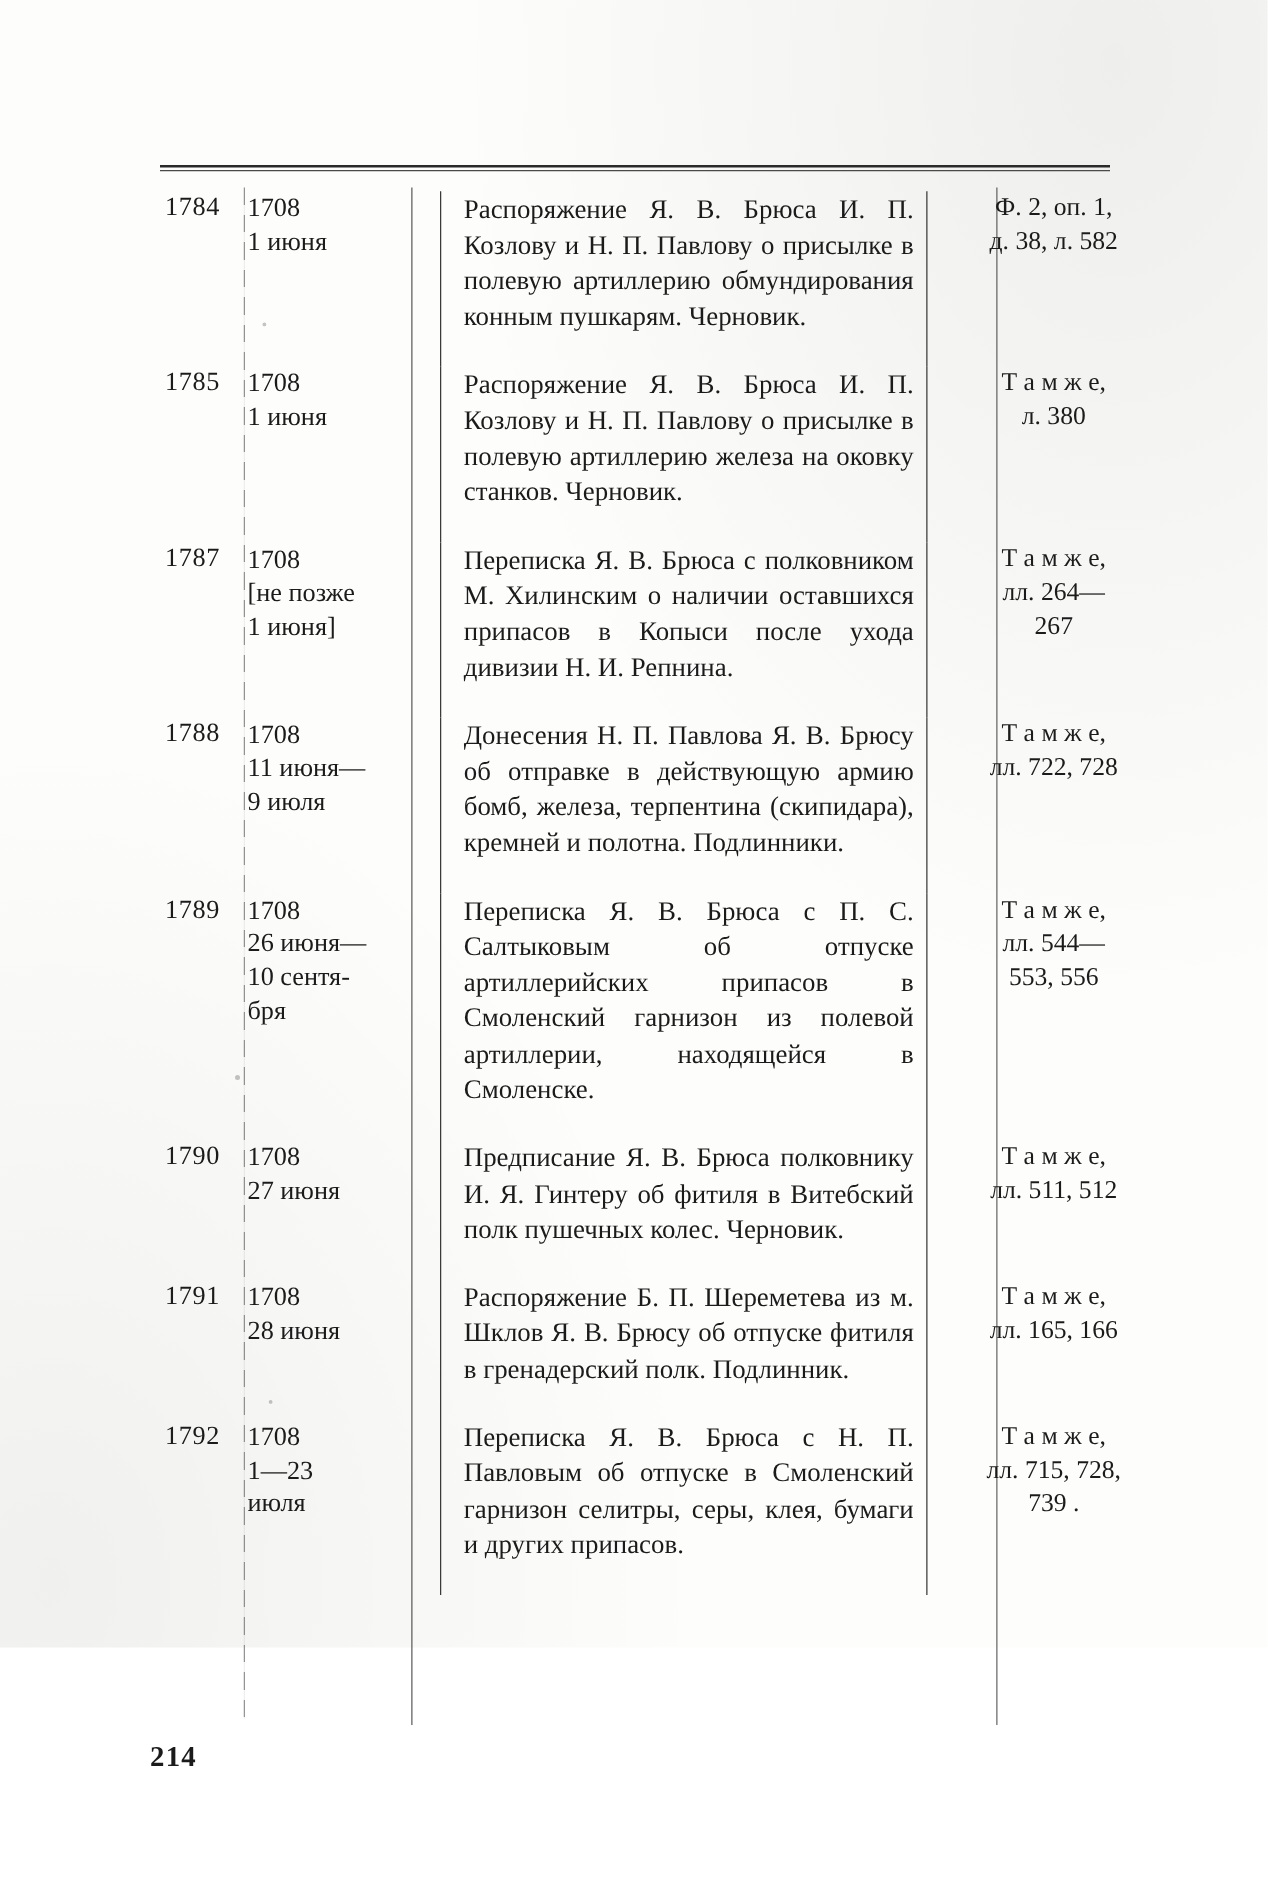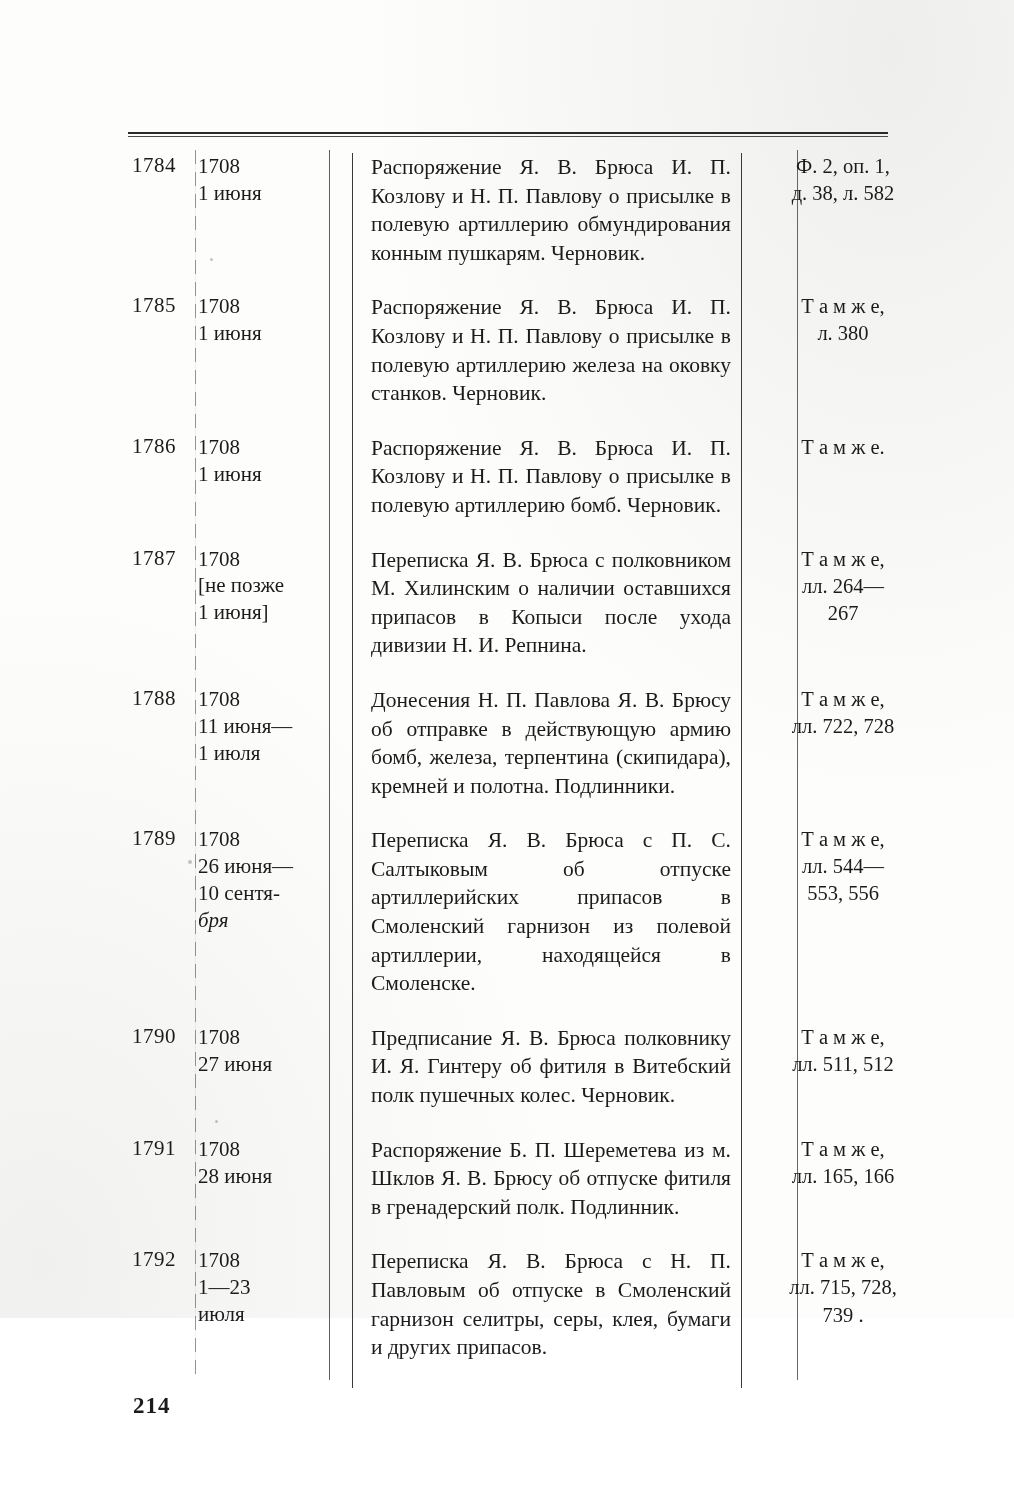--- a/index.html
+++ b/index.html
@@ -82,27 +82,27 @@
   .c-ref {
     width: 170px;
     font-size: 20.5px;
     line-height: 1.32;
     padding-left: 16px !important;
     text-align: center;
   }
   .date-l1 { display: block; }
   .date-l2 { display: block; }
   .date-l3 { display: block; }
-  .date-l4 { display: block; font-style: italic; }
+  .date-l4 { display: block; }
   .ref-l1 { display: block; }
   .ref-l2 { display: block; }
   .ref-l3 { display: block; }
   .folio {
     position: absolute;
-    left: 133px;
+    left: 120px;
     top: 1393px;
     font-size: 23px;
     font-weight: bold;
     letter-spacing: 1px;
   }
   .vline-left {
     position: absolute;
     left: 195px;
     top: 150px;
     width: 1px;
@@ -173,33 +173,20 @@
           </td>
           <td class="c-body">
             <span class="indent">Распоряжение Я. В. Брюса И. П. Козлову и Н. П. Павлову о присылке в полевую артиллерию железа на оковку станков. Черновик.</span>
           </td>
           <td class="c-ref">
             <span class="ref-l1">Т а м  ж е,</span>
             <span class="ref-l2">л. 380</span>
           </td>
         </tr>
 
-        <tr>
-          <td class="c-num">1786</td>
-          <td class="c-date">
-            <span class="date-l1">1708</span>
-            <span class="date-l2">1 июня</span>
-          </td>
-          <td class="c-body">
-            <span class="indent">Распоряжение Я. В. Брюса И. П. Козлову и Н. П. Павлову о присылке в полевую артиллерию бомб. Черновик.</span>
-          </td>
-          <td class="c-ref">
-            <span class="ref-l1">Т а м  ж е.</span>
-          </td>
-        </tr>
 
         <tr>
           <td class="c-num">1787</td>
           <td class="c-date">
             <span class="date-l1">1708</span>
             <span class="date-l2">[не позже</span>
             <span class="date-l3">1 июня]</span>
           </td>
           <td class="c-body">
             <span class="indent">Переписка Я. В. Брюса с полковником М. Хилинским о наличии оставшихся припасов в Копыси после ухода дивизии Н. И. Репнина.</span>
@@ -209,21 +196,21 @@
             <span class="ref-l2">лл. 264—</span>
             <span class="ref-l3">267</span>
           </td>
         </tr>
 
         <tr>
           <td class="c-num">1788</td>
           <td class="c-date">
             <span class="date-l1">1708</span>
             <span class="date-l2">11 июня—</span>
-            <span class="date-l3">1 июля</span>
+            <span class="date-l3">9 июля</span>
           </td>
           <td class="c-body">
             <span class="indent">Донесения Н. П. Павлова Я. В. Брюсу об отправке в действующую армию бомб, железа, терпентина (скипидара), кремней и полотна. Подлинники.</span>
           </td>
           <td class="c-ref">
             <span class="ref-l1">Т а м  ж е,</span>
             <span class="ref-l2">лл. 722, 728</span>
           </td>
         </tr>
 

